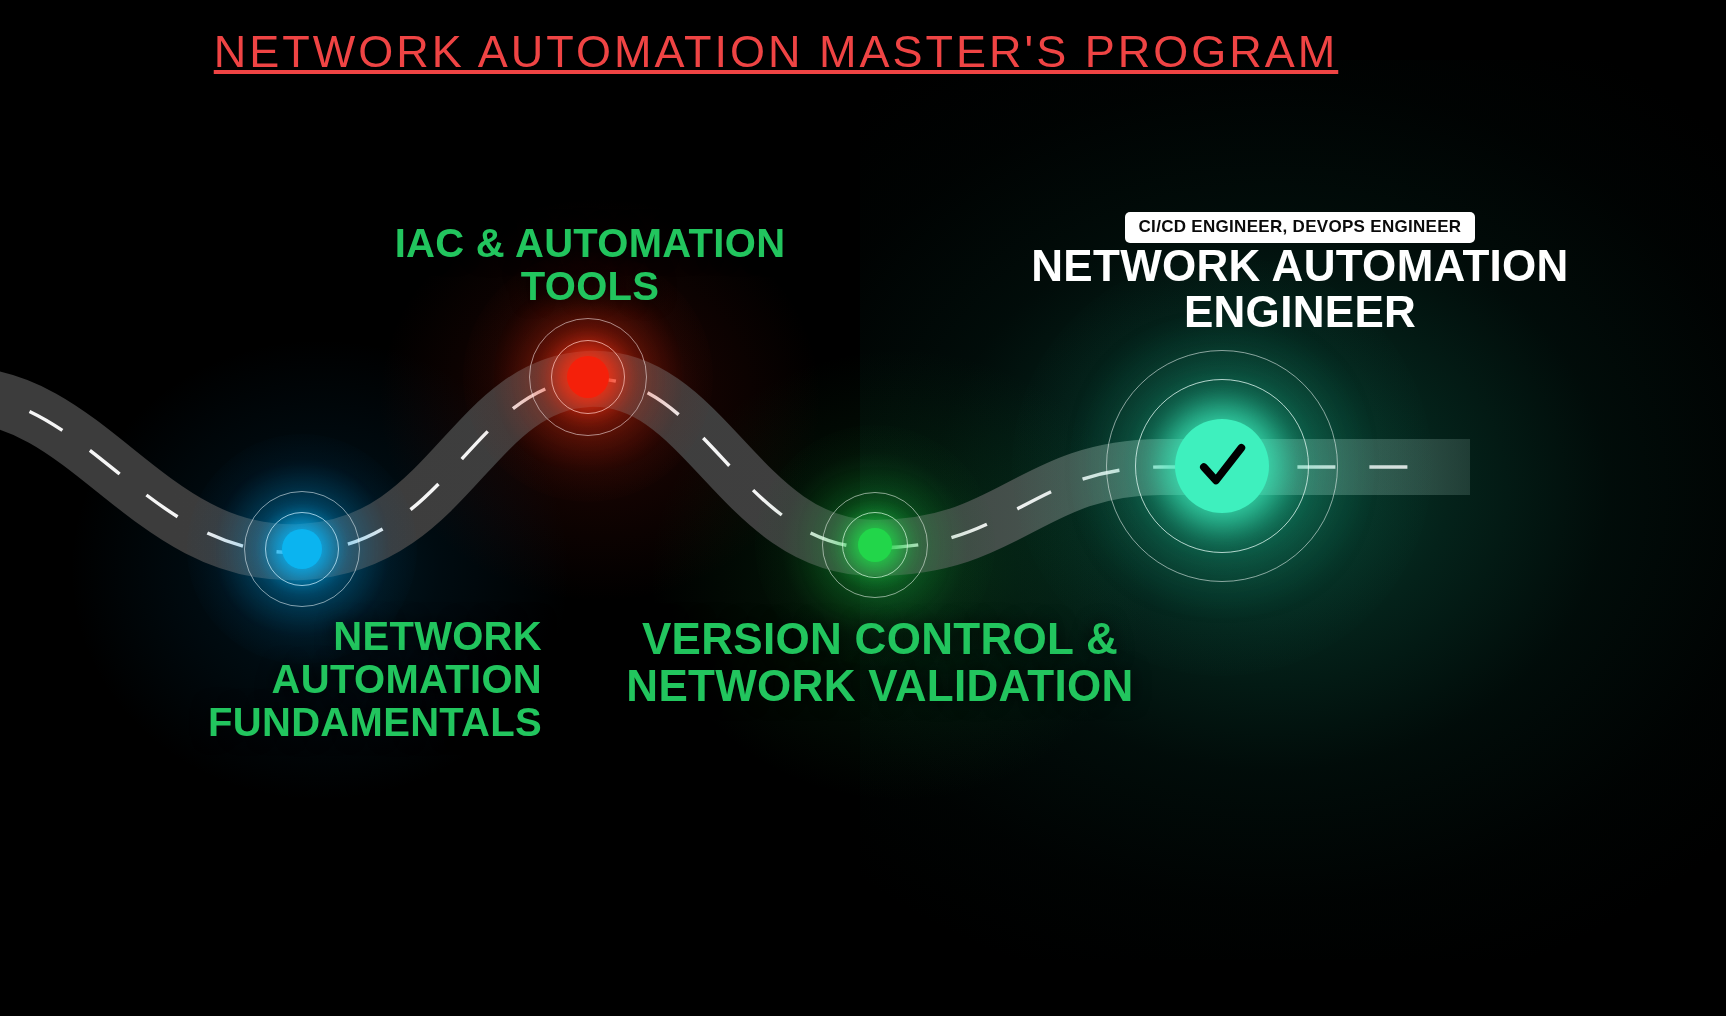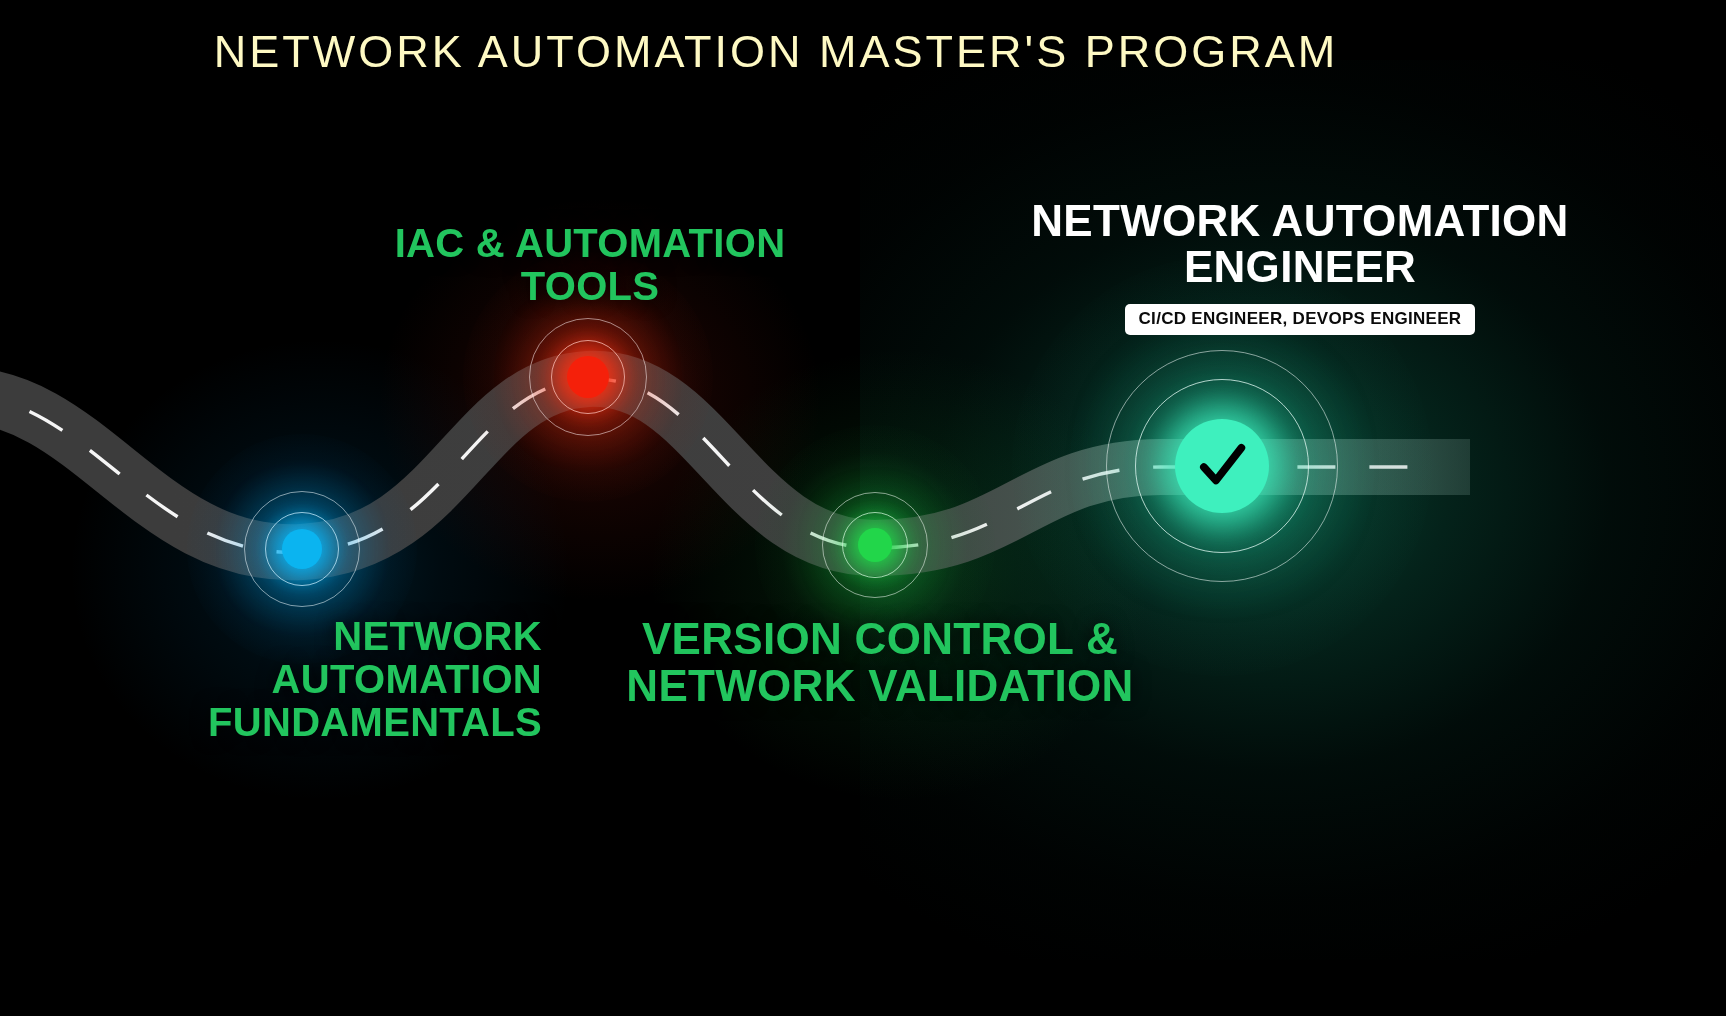--- a/index.html
+++ b/index.html
@@ -53,25 +53,26 @@
         rgba(0,0,0,0) 68%);
   }
 
   
   #road-layer{ position:absolute; left:0; top:0; width:1726px; height:1016px; }
 
   
   #page-title{
     position:absolute; left:0; top:26px; width:1552px;
     text-align:center;
-    color:#fef9c3;
+    color:#ef4444;
     font-size:45px;
     font-weight:300;
     letter-spacing:3.0px;
     white-space:nowrap;
+    text-decoration:underline;
   }
 
   
   .node{ position:absolute; }
   .node .core{
     position:absolute; border-radius:50%;
     left:50%; top:50%; transform:translate(-50%,-50%);
   }
   .node .ring{
     position:absolute; border-radius:50%;
@@ -251,18 +252,18 @@
     <div class="ring outer"></div>
     <div class="ring inner"></div>
     <div class="core">
       <svg id="check-icon" viewBox="0 0 48 48">
         <path d="M 9 25 L 19 36 L 40 9" fill="none" stroke="#000000" stroke-width="6.4" stroke-linecap="round" stroke-linejoin="round"></path>
       </svg>
     </div>
   </div>
 
   <div id="outcome">
+    <div id="outcome-badge">CI/CD ENGINEER, DEVOPS ENGINEER</div>
     <div id="outcome-title">NETWORK AUTOMATION
 ENGINEER</div>
-    <div id="outcome-badge">CI/CD ENGINEER, DEVOPS ENGINEER</div>
   </div>
 
 </div>
 
 </body></html>

